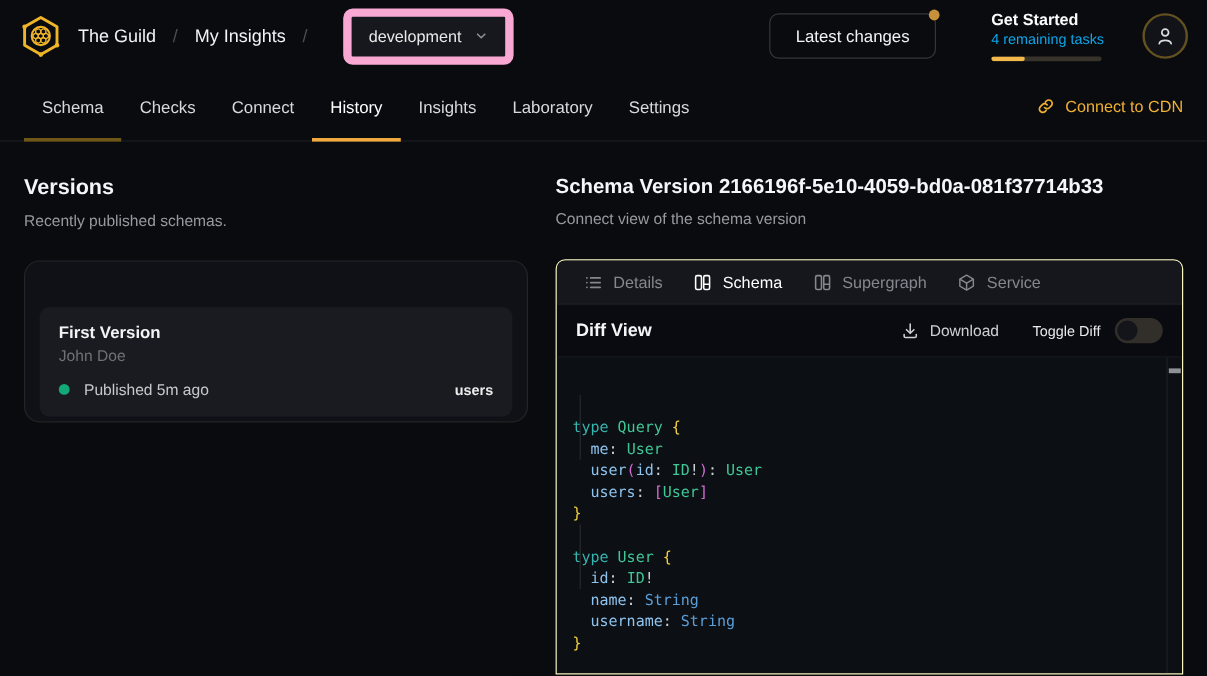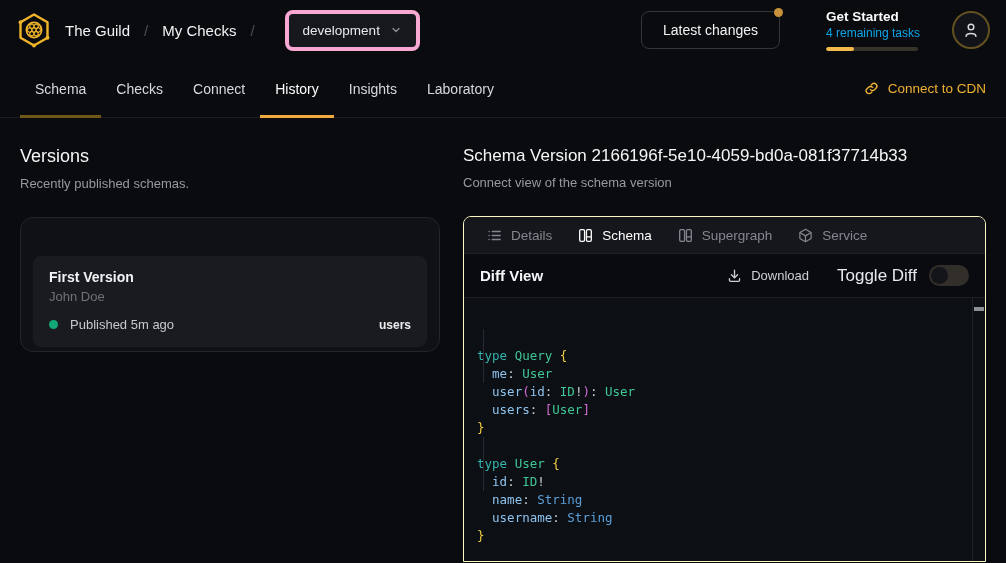--- a/index.html
+++ b/index.html
@@ -12,21 +12,21 @@
   }
   svg { display:block; }
 
   
   .header { height:60px; display:flex; align-items:center; padding:0 16px; }
   .brand { margin-left:13px; font-size:15px; color:#f2f3f5; }
   .crumb-sep { color:#4b4e54; margin:0 14px; font-size:15px; }
   .crumb { font-size:15px; color:#f2f3f5; }
   .env-select {
     margin-left:16px; display:flex; align-items:center; gap:10px;
-    background:#17181d; border:4px solid #f9a8d4; border-radius:8px;
+    background:#17181d; border:7px solid #f9a8d4; border-radius:8px;
     padding:9px 14px; font-size:13.5px; color:#e8e9ea; cursor:pointer;
   }
   .spacer { flex:1; }
   .latest-wrap { position:relative; }
   .latest-btn {
     background:transparent; border:1px solid #34363c; border-radius:8px;
     padding:10px 21px; font-size:14px; color:#f2f3f4; cursor:pointer;
     font-family:inherit;
   }
   .latest-dot { position:absolute; top:-3px; right:-3px; width:9px; height:9px;
@@ -54,21 +54,21 @@
   }
   .nav-tab.active::after { background:#efa93f; }
   .nav-tab.secondary::after { background:#6f5718; }
   .cdn-link { margin-left:auto; display:flex; align-items:center; gap:9px;
     color:#f0b132; font-size:13.5px; cursor:pointer; }
 
   
   .main { display:flex; padding:28px 20px 0; gap:23px; }
   .col-left { width:420px; flex:none; }
   .col-right { flex:1; min-width:0; }
-  .h-title { font-size:18px; font-weight:400; color:#f5f6f7; }
+  .h-title { font-size:18px; font-weight:700; color:#f5f6f7; }
   .h-title.right { font-size:17px; }
   .h-sub { font-size:13px; color:#96999f; margin-top:9px; }
 
   
   .versions-card { margin-top:26px; background:#101116; border:1px solid #232529;
     border-radius:13px; padding:38px 12px 4px; }
   .version-item { background:#1a1b20; border-radius:8px; padding:13px 16px 15px; cursor:pointer; }
   .vi-name { font-size:14px; font-weight:700; color:#f2f3f4; }
   .vi-author { font-size:13px; color:#6e7176; margin-top:4px; }
   .vi-meta { display:flex; align-items:center; margin-top:13px; }
@@ -84,21 +84,21 @@
   .ptab { display:flex; align-items:center; gap:9px; padding:0 13px;
     font-size:13.5px; color:#84878d; cursor:pointer; }
   .ptab.active { color:#ffffff; }
   .diff-row { height:44px; flex:none; background:#0a0b10; border-bottom:1px solid #1b1d22;
     display:flex; align-items:center; padding:0 16px; }
   .diff-title { font-size:15px; font-weight:700; color:#f4f5f6; }
   .diff-actions { margin-left:auto; display:flex; align-items:center; gap:28px; }
   .download-btn { display:flex; align-items:center; gap:9px; font-size:13px;
     color:#cdcfd3; cursor:pointer; }
   .toggle-group { display:flex; align-items:center; gap:12px; }
-  .toggle-label { font-size:17px; color:#e8e9eb; }
+  .toggle-label { font-size:12px; color:#e8e9eb; }
   .switch { width:40px; height:21px; border-radius:11px; background:#322e29;
     position:relative; cursor:pointer; flex:none; }
   .switch .knob { position:absolute; top:2px; left:2px; width:17px; height:17px;
     border-radius:50%; background:#13151a; }
 
   
   .code-area { flex:1; position:relative; background:#0c0f14;
     padding:13px 26px 0 13px; overflow:hidden;
     font-family:"DejaVu Sans Mono","Liberation Mono",monospace;
     font-size:12.5px; line-height:18px; white-space:pre; }
@@ -138,21 +138,21 @@
       </g>
       <g fill="#f0b429" stroke="none">
         <circle cx="4.5" cy="10.25" r="1.9"></circle>
         <circle cx="31.5" cy="25.75" r="1.9"></circle>
         <circle cx="18" cy="33.5" r="1.9"></circle>
       </g>
     </svg>
   </span>
   <span class="brand">The Guild</span>
   <span class="crumb-sep">/</span>
-  <span class="crumb">My Checks</span>
+  <span class="crumb">My Insights</span>
   <span class="crumb-sep">/</span>
   <div class="env-select">
     <span>development</span>
     <span>
       <svg width="12" height="12" viewBox="0 0 16 16" fill="none" stroke="#8a8d93" stroke-width="1.8" stroke-linecap="round" stroke-linejoin="round">
           <path d="M4 6l4 4 4-4"></path>
         </svg>
     </span>
   </div>
 
@@ -182,20 +182,21 @@
 </div>
 
 <div class="nav">
   <div class="nav-tabs">
       <div class="nav-tab secondary">Schema</div>
       <div class="nav-tab">Checks</div>
       <div class="nav-tab">Connect</div>
       <div class="nav-tab active">History</div>
       <div class="nav-tab">Insights</div>
       <div class="nav-tab">Laboratory</div>
+      <div class="nav-tab">Settings</div>
     </div>
   <div class="cdn-link">
     <span>
       <svg width="15" height="15" viewBox="0 0 16 16" fill="none" stroke="#f0b132" stroke-width="1.5" stroke-linecap="round" stroke-linejoin="round">
         <path d="M6.8 9.2a3 3 0 0 0 4.3.2l1.7-1.7a3 3 0 1 0-4.3-4.3l-.9 1"></path>
         <path d="M9.2 6.8a3 3 0 0 0-4.3-.2L3.2 8.3a3 3 0 1 0 4.3 4.3l.9-1"></path>
       </svg>
     </span>
     <span>Connect to CDN</span>
   </div>

